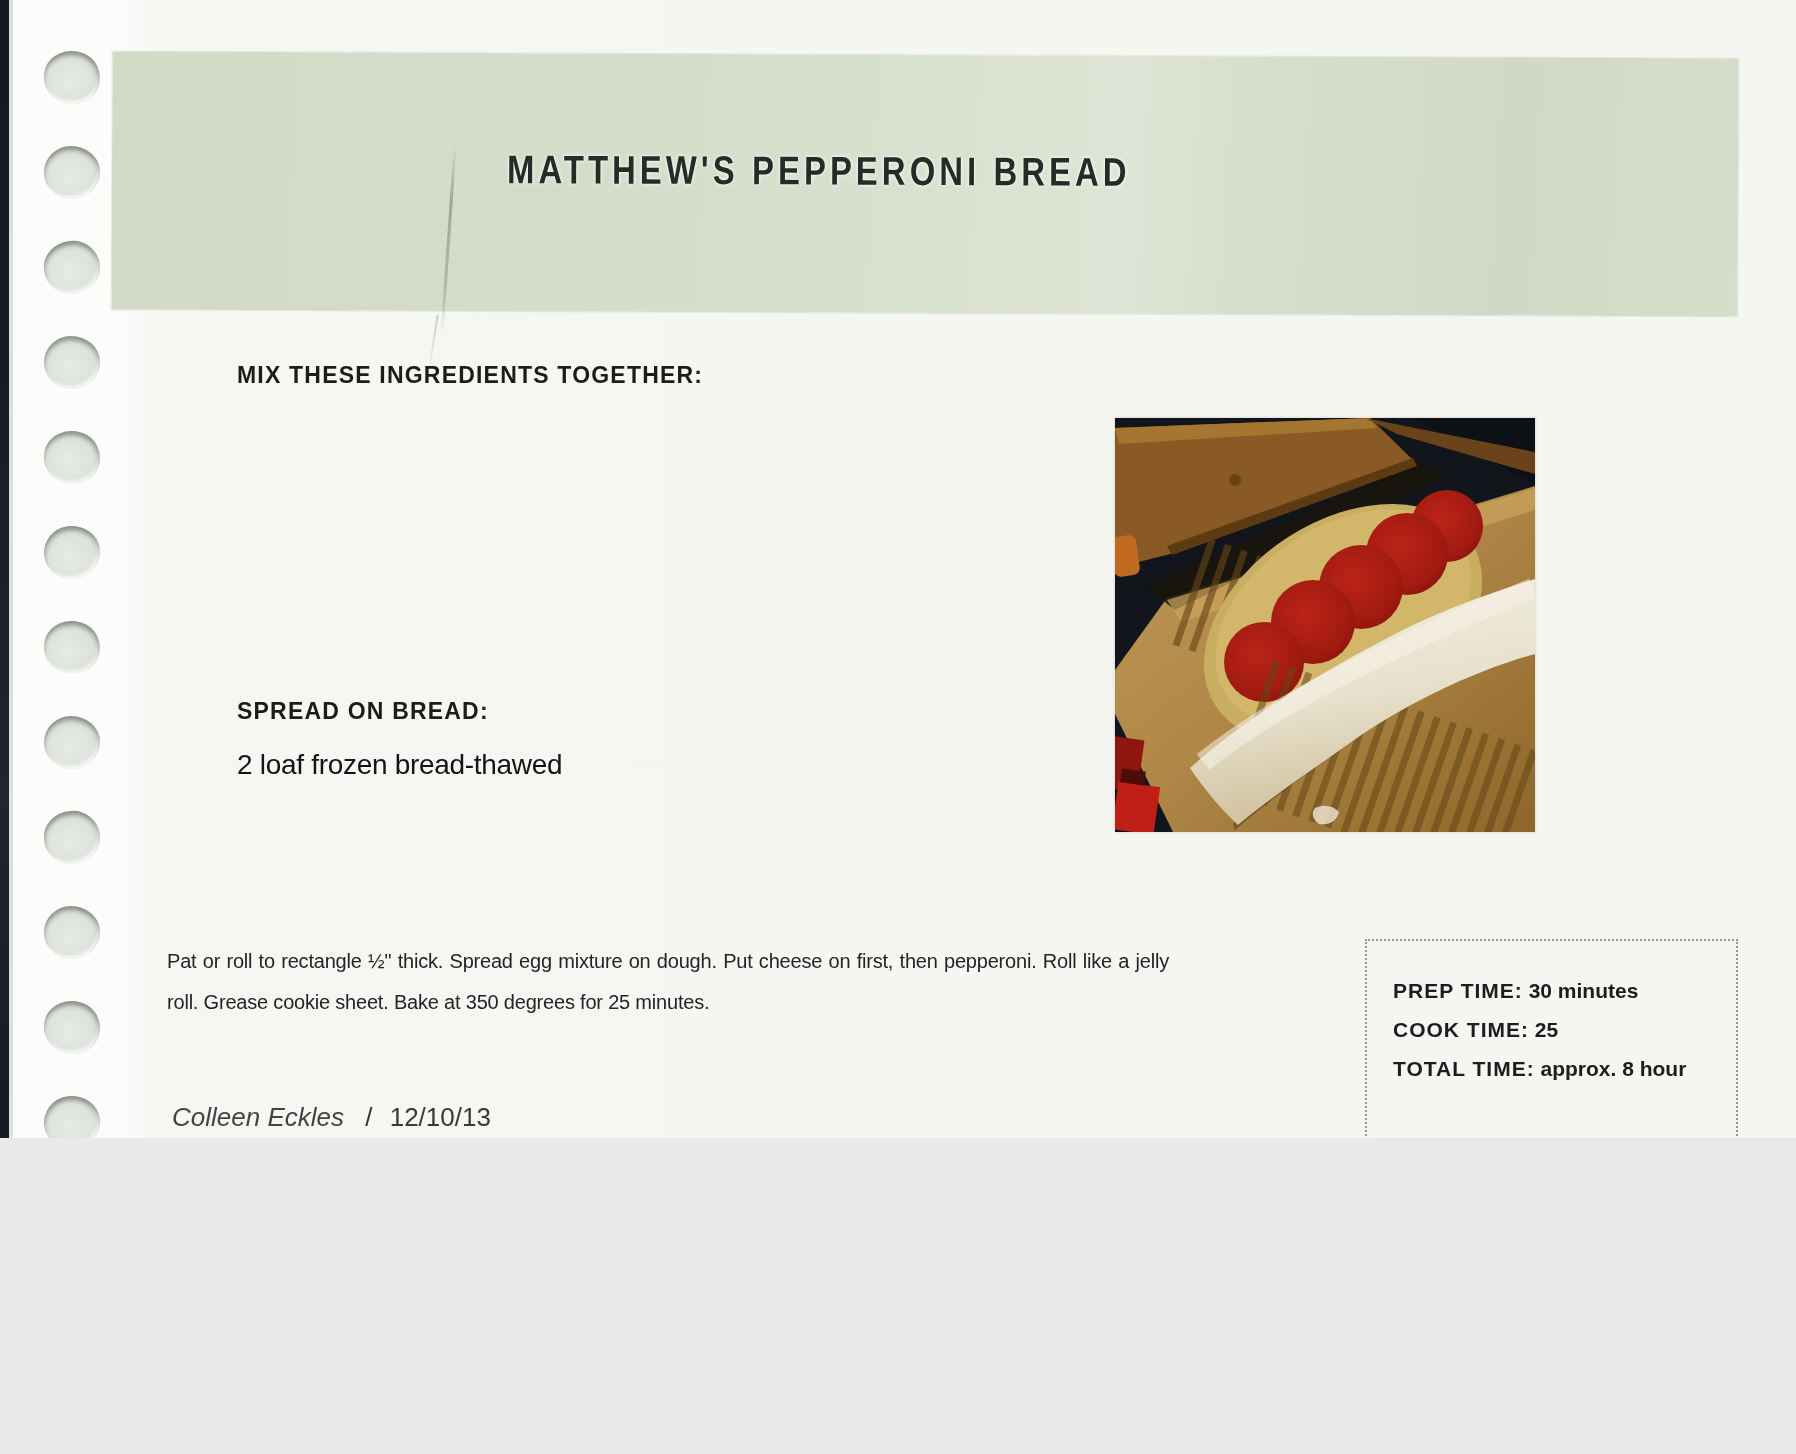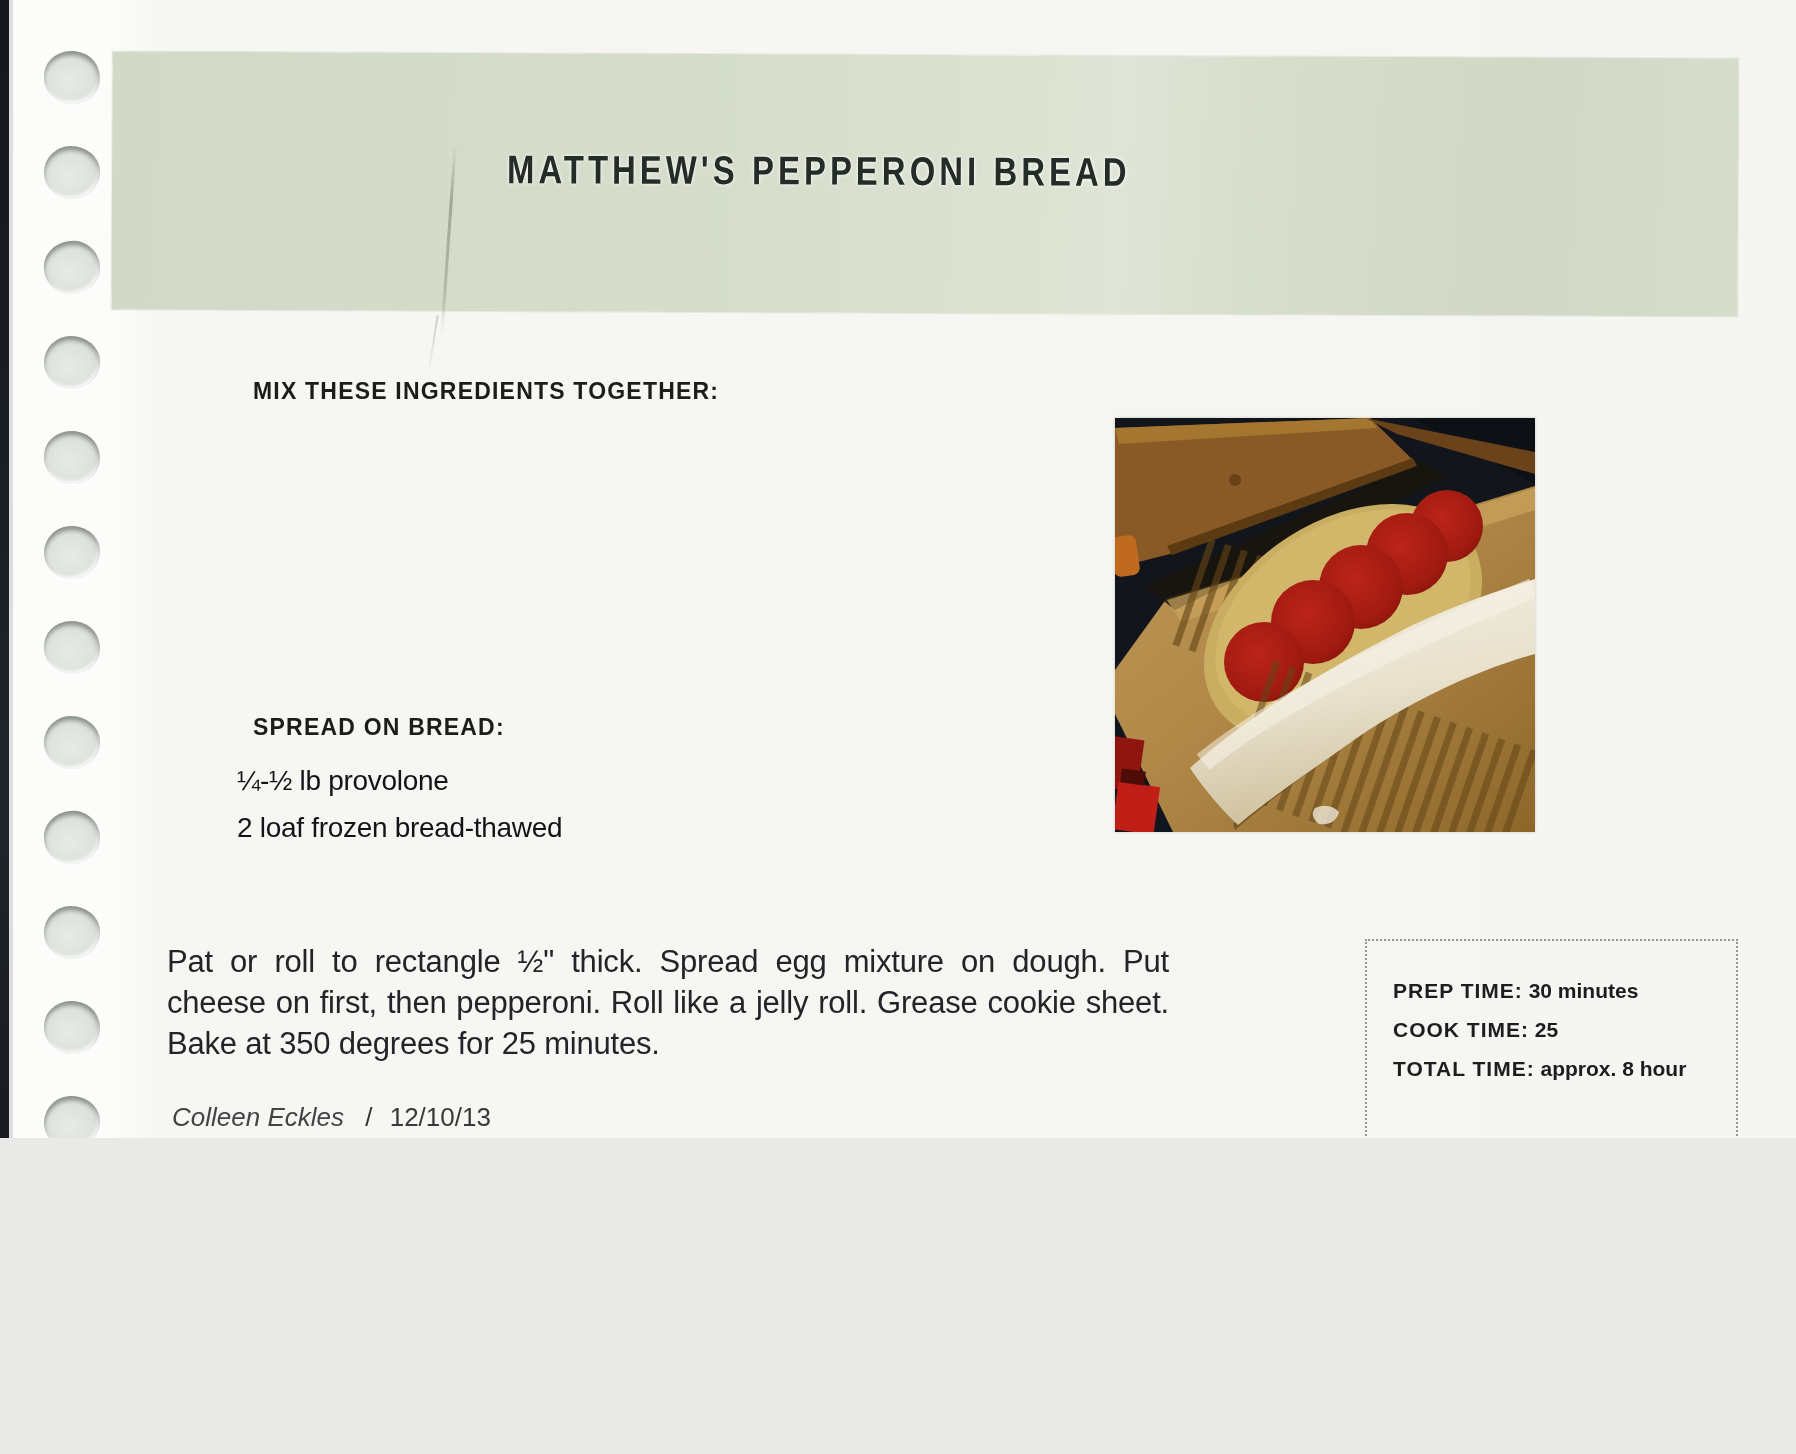--- a/index.html
+++ b/index.html
@@ -35,29 +35,29 @@
     text-shadow:0 0 5px rgba(255,255,255,.85),0 0 2px rgba(255,255,255,.7);}
   .scratch{position:absolute;left:447px;top:145px;width:3px;height:190px;z-index:3;
     background:linear-gradient(180deg,rgba(100,104,96,0) 0%,rgba(96,100,92,.45) 30%,rgba(100,104,96,.3) 75%,rgba(100,104,96,0) 100%);
     transform:rotate(4deg);}
   .scratch2{position:absolute;left:432px;top:315px;width:2px;height:60px;z-index:3;
     background:linear-gradient(180deg,rgba(120,122,115,.35),rgba(120,122,115,0));transform:rotate(9deg);}
   
   .section{position:absolute;left:237px;z-index:2;}
   .section-mix{top:362px;}
   .section-spread{top:698px;}
-  .section-heading{margin:16px;font-size:23px;font-weight:bold;letter-spacing:1.2px;color:#1c1c1a;}
+  .section-heading{margin:0;font-size:23px;font-weight:bold;letter-spacing:1.2px;color:#1c1c1a;}
   .ingredients{margin:16px 0 0 0;padding:0;list-style:none;font-size:28px;line-height:47px;letter-spacing:-.3px;color:#141418;}
   
   .photo{position:absolute;left:1115px;top:418px;width:420px;height:414px;z-index:2;
     box-shadow:0 0 3px rgba(120,120,115,.35);}
   .photo svg{display:block;width:100%;height:100%;}
   
   .instructions{position:absolute;left:167px;top:941px;width:1002px;z-index:2;margin:0;
-    font-size:31px;line-height:41px;letter-spacing:-.2px;text-align:justify;color:#242428;}
+    font-size:20px;line-height:41px;letter-spacing:-.2px;text-align:justify;color:#242428;}
   
   .timebox{position:absolute;left:1365px;top:939px;width:373px;height:208px;z-index:2;
     border:2px dotted #8f959b;box-sizing:border-box;padding:30px 22px 0 26px;
     font-size:21px;font-weight:bold;line-height:39px;color:#1d1d1f;}
   .time-label{letter-spacing:1px;}
   .time-value{letter-spacing:0;text-align:center;}
   
   .attribution{position:absolute;left:172px;top:1102px;z-index:2;font-size:26px;color:#39393b;}
   .attribution .author{font-style:italic;color:#444446;}
   .attribution .sep{margin:0 10px 0 14px;color:#333;}
@@ -94,21 +94,20 @@
   <div class="scratch"></div>
   <div class="scratch2"></div>
 
   <div class="section section-mix">
     <h2 class="section-heading">MIX THESE INGREDIENTS TOGETHER:</h2>
   </div>
 
   <div class="section section-spread">
     <h2 class="section-heading">SPREAD ON BREAD:</h2>
     <ul class="ingredients">
-      <li>¼-½ lb provolone</li>
       <li>2 loaf frozen bread-thawed</li>
     </ul>
   </div>
 
   <div class="photo">
     <svg viewBox="0 0 420 414" preserveAspectRatio="none">
       <defs>
         <linearGradient id="boardGrad" x1="0" y1="0" x2="1" y2="1">
           <stop offset="0" stop-color="#bd9655"></stop>
           <stop offset=".45" stop-color="#b18848"></stop>

